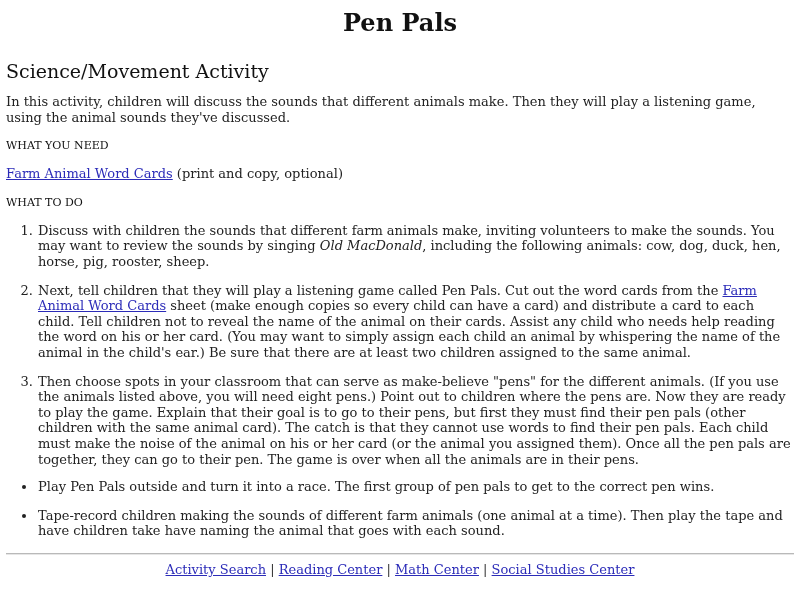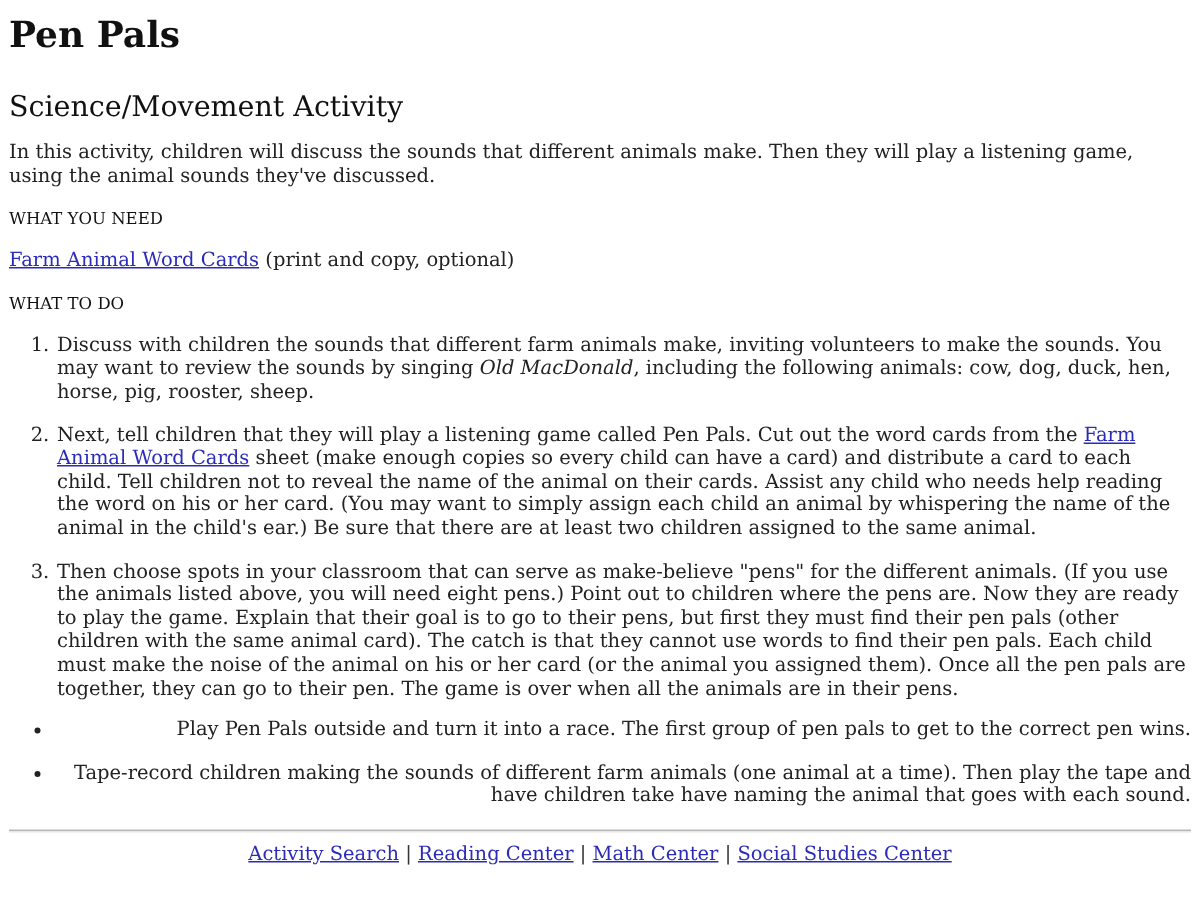--- a/index.html
+++ b/index.html
@@ -18,20 +18,21 @@
     }
     .page {
       padding: 0 6px;
     }
     h1 {
       font-size: 24px;
       font-weight: bold;
       margin: 8px 0 0 0;
       line-height: 30px;
       color: #111111;
+      text-align: center;
     }
     h2 {
       font-size: 19px;
       font-weight: normal;
       margin: 21px 0 0 0;
       line-height: 24px;
       color: #111111;
     }
     p.intro {
       margin: 11px 0 0 0;
@@ -57,21 +58,20 @@
     ol li {
       margin-bottom: 13px;
       padding-left: 1px;
     }
     ol li:last-child {
       margin-bottom: 0;
     }
     ul {
       margin: 12px 0 12px 0;
       padding-left: 31px;
-      text-align: right;
     }
     ul li {
       margin-bottom: 13px;
       padding-left: 1px;
     }
     ul li:last-child {
       margin-bottom: 0;
     }
     hr {
       margin: 14px 0 0 0;

